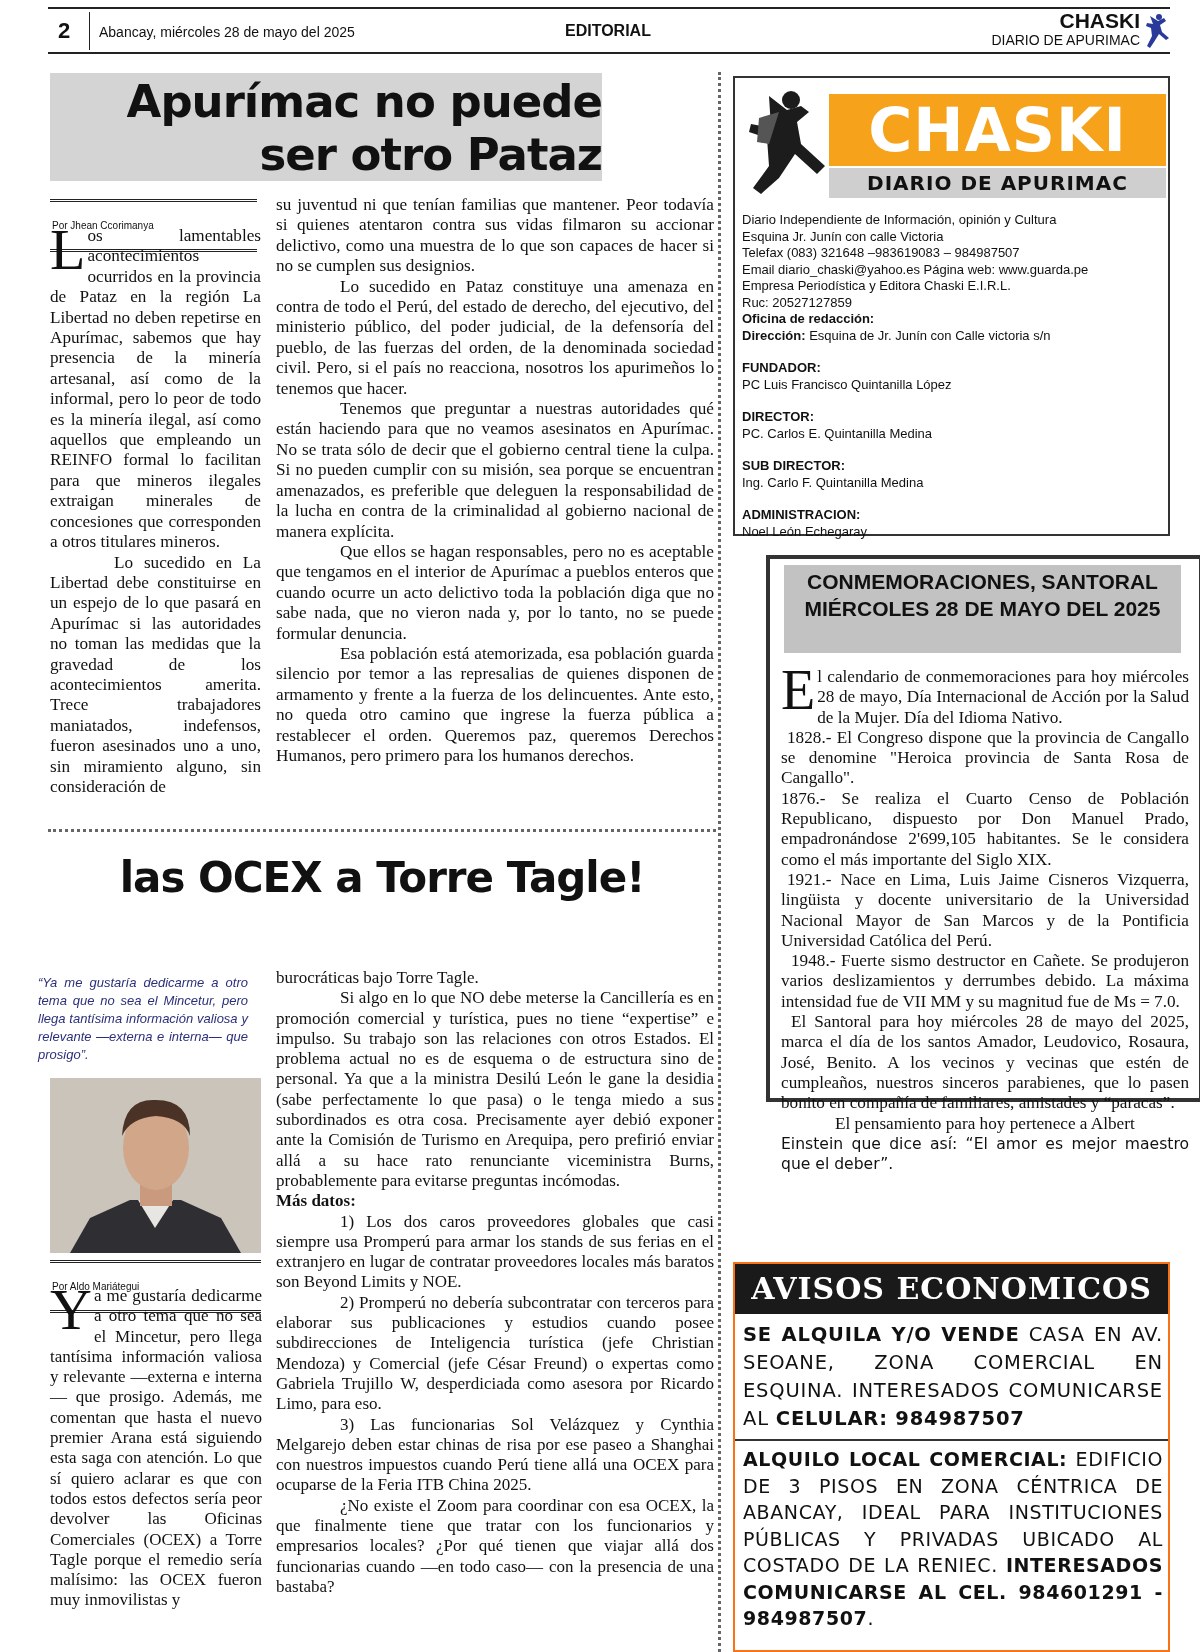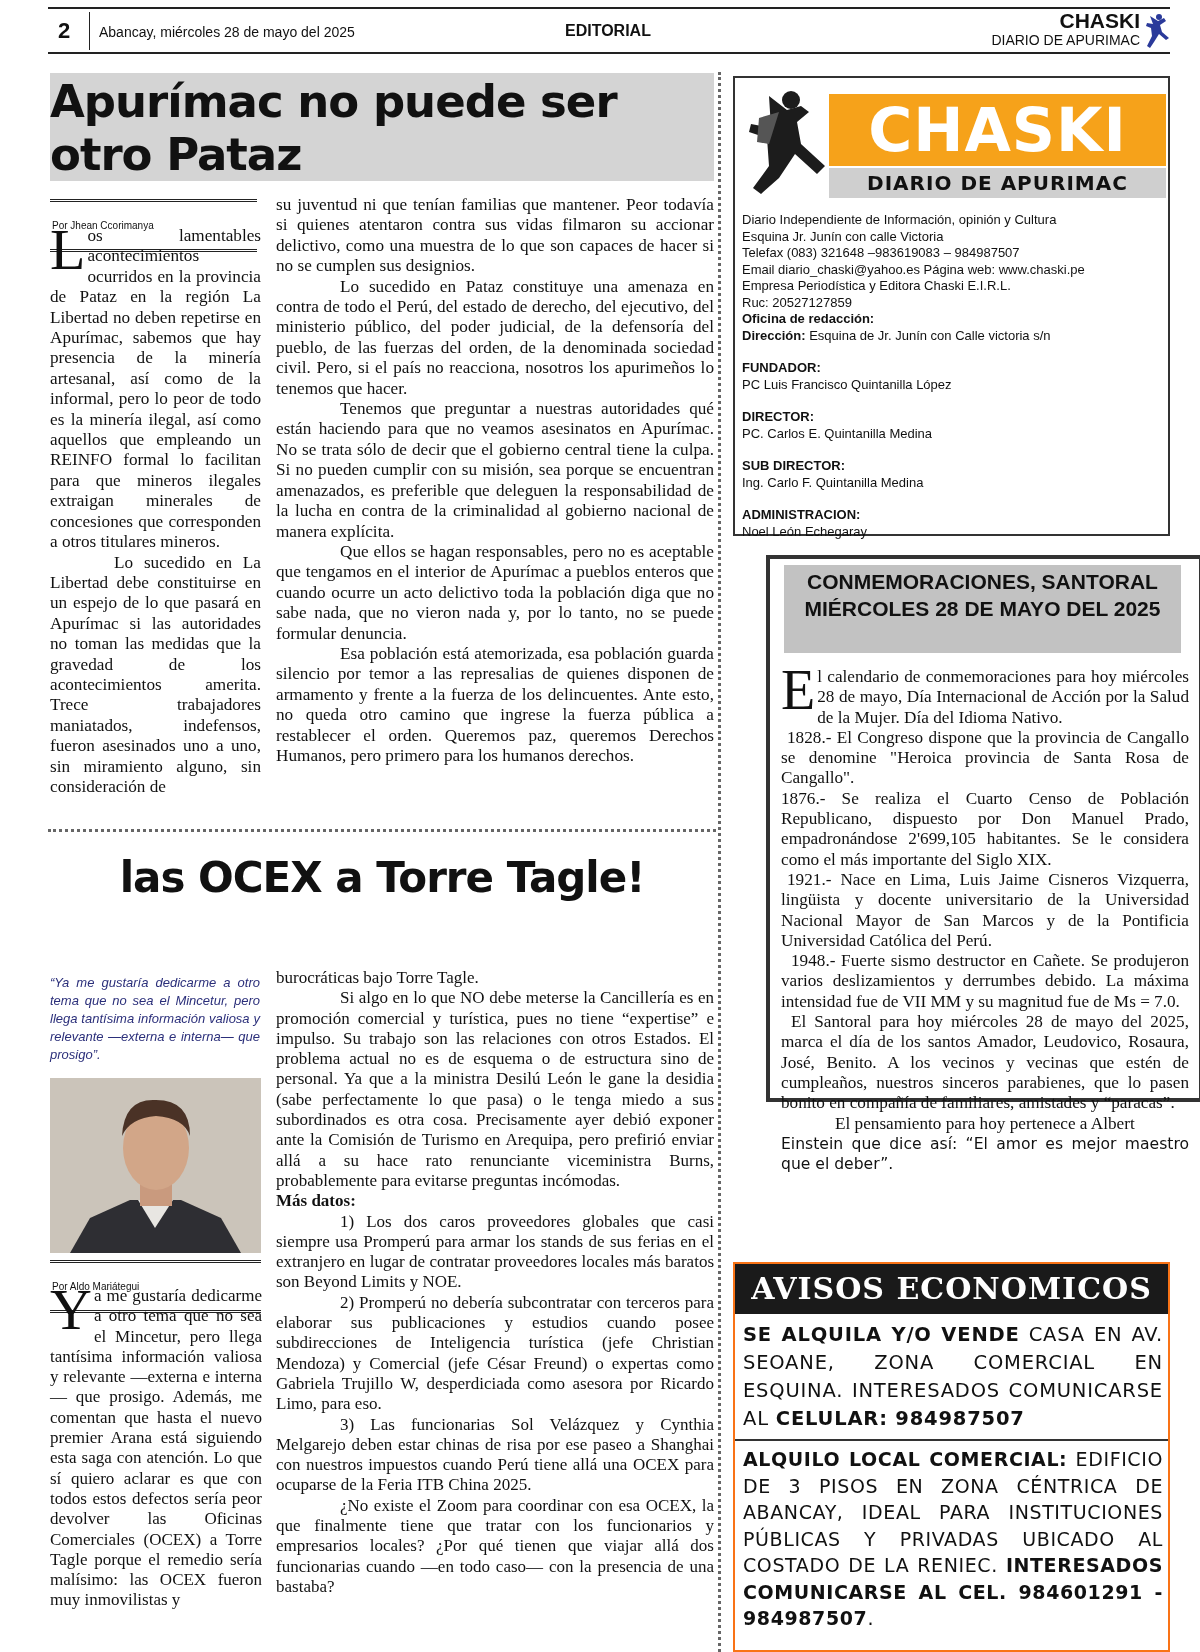--- a/index.html
+++ b/index.html
@@ -16,33 +16,33 @@
   .hdr-brand { position: absolute; right: 60px; top: 10px; text-align: right; font-family: "Liberation Sans", sans-serif; }
   .hdr-brand .b1 { font-weight: bold; font-size: 21px; line-height: 22px; }
   .hdr-brand .b2 { font-size: 14px; line-height: 16px; }
   .hdr-logo { position: absolute; right: 30px; top: 12px; width: 26px; height: 38px; }
 
   
   .vdiv-dotted { position: absolute; left: 718px; top: 72px; width: 0; height: 1580px; border-left: 3px dotted #666; }
   .hdiv-dotted { position: absolute; left: 48px; top: 829px; width: 668px; border-top: 3px dotted #666; }
 
   
-  .a1-title-box { position: absolute; left: 50px; top: 73px; width: 664px; height: 108px; background: #d4d4d4; text-align: left; }
+  .a1-title-box { position: absolute; left: 50px; top: 73px; width: 552px; height: 108px; background: #d4d4d4; text-align: right; }
   .a1-title-box h1 { font: bold 45px/53px "DejaVu Sans", sans-serif; letter-spacing: -1px; padding-top: 2px; }
   .byline { position: absolute; font: 10px "Liberation Sans", sans-serif; border-top: 3px double #222; border-bottom: 3px double #222; padding: 18px 2px; }
   .a1-byline { left: 50px; top: 199px; width: 207px; }
   .col { position: absolute; font-family: "Liberation Serif", serif; text-align: justify; }
   .a1-col1 { left: 50px; top: 226px; width: 211px; font-size: 17.2px; line-height: 20.4px; }
   .a1-col2 { left: 276px; top: 195px; width: 438px; font-size: 17.2px; line-height: 20.4px; }
   .indent { text-indent: 64px; }
   .dropcap { float: left; font-size: 58px; line-height: 44px; padding-right: 2px; margin-top: 2px; }
 
   
   .a2-title { position: absolute; left: 50px; top: 850px; width: 664px; text-align: center; font: bold 42px/56px "DejaVu Sans", sans-serif; letter-spacing: -1px; }
-  .a2-quote { position: absolute; left: 50px; top: 974px; width: 210px; font: italic 13px/18px "Liberation Sans", sans-serif; color: #2b2f7a; text-align: justify; }
+  .a2-quote { position: absolute; left: 38px; top: 974px; width: 210px; font: italic 13px/18px "Liberation Sans", sans-serif; color: #2b2f7a; text-align: justify; }
   .a2-photo { position: absolute; left: 50px; top: 1078px; width: 211px; height: 175px; background: linear-gradient(180deg, #c9c2b8 0%, #b8aea2 40%, #9c8f80 100%); overflow: hidden; }
   .a2-byline { left: 50px; top: 1260px; width: 211px; }
   .a2-col1 { left: 50px; top: 1286px; width: 212px; font-size: 17px; line-height: 20.3px; }
   .a2-col2 { left: 276px; top: 968px; width: 438px; font-size: 17px; line-height: 20.3px; }
   .bold { font-weight: bold; }
 
   
   .mast { position: absolute; left: 733px; top: 76px; width: 437px; height: 460px; border: 2px solid #333; }
   .mast-banner { position: absolute; left: 4px; top: 4px; width: 427px; height: 120px; }
   .mast-orange { position: absolute; left: 90px; top: 12px; width: 337px; height: 72px; background: #f6a21a; }
@@ -148,21 +148,21 @@
         <span>CHASKI</span>
       </div>
     <div class="mast-grey">
         <span>DIARIO DE APURIMAC</span>
       </div>
   </div>
   <div class="mast-info">
     <div>Diario Independiente de Información, opinión y Cultura</div>
     <div>Esquina  Jr. Junín con calle Victoria</div>
     <div>Telefax (083) 321648 –983619083 – 984987507</div>
-    <div>Email diario_chaski@yahoo.es  Página web: www.chaski.pe</div>
+    <div>Email diario_chaski@yahoo.es  Página web: www.guarda.pe</div>
     <div>Empresa Periodística y Editora Chaski E.I.R.L.</div>
     <div>Ruc: 20527127859</div>
     <div class="bold">Oficina de redacción:</div>
     <div><span class="bold">Dirección:</span><span> Esquina de Jr. Junín con Calle victoria  s/n</span></div>
     <div class="gap"></div>
     <div class="bold">FUNDADOR:</div>
     <div>PC Luis Francisco Quintanilla López</div>
     <div class="gap"></div>
     <div class="bold">DIRECTOR:</div>
     <div>PC. Carlos E. Quintanilla Medina</div>

